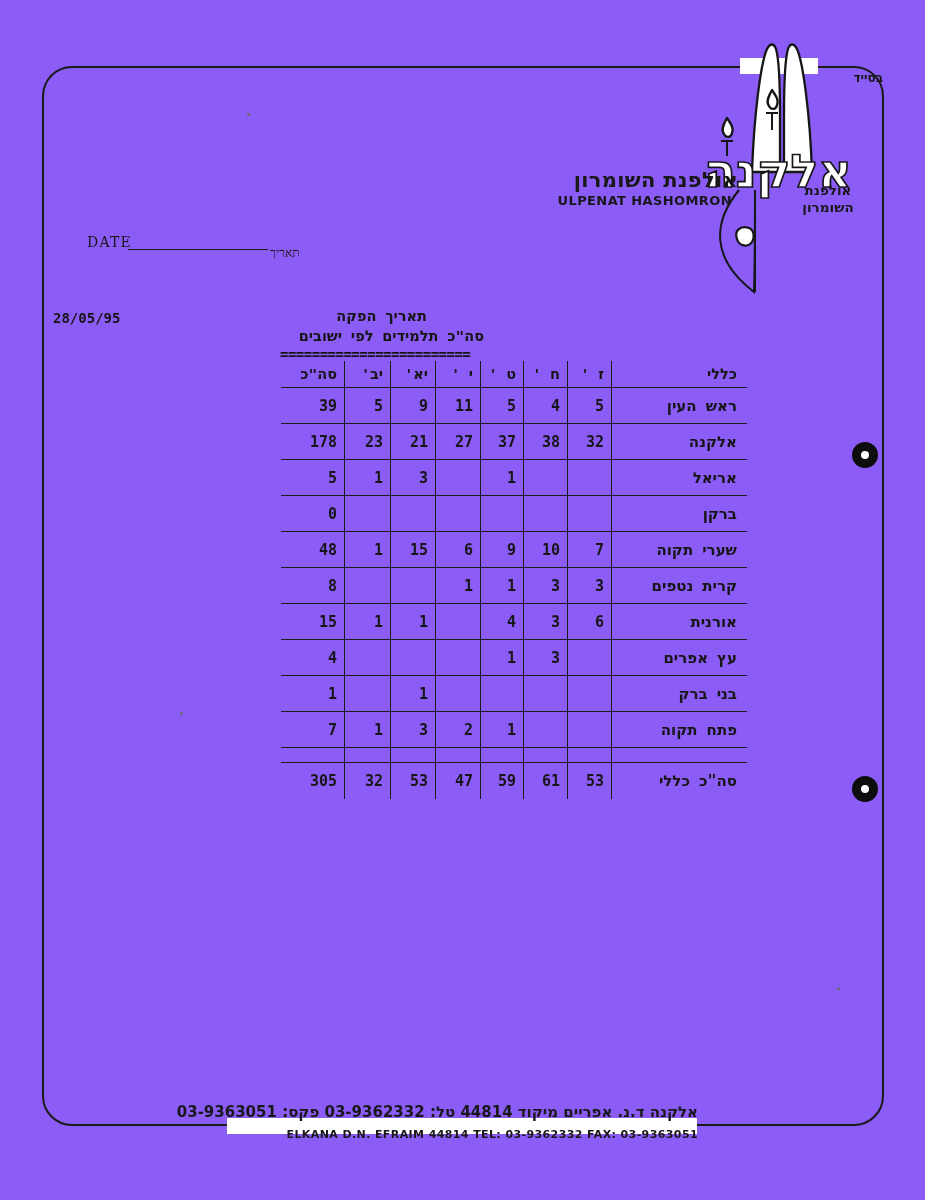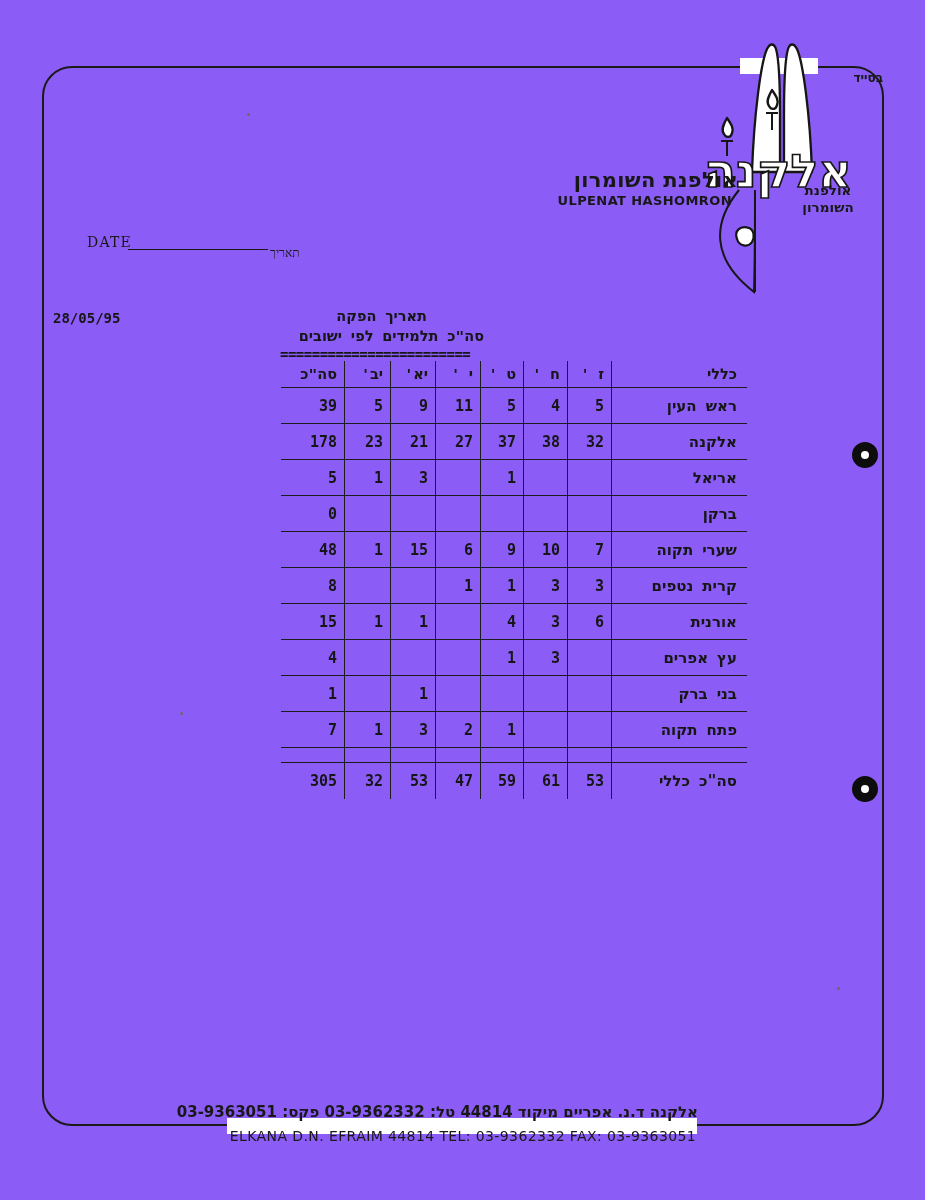--- a/index.html
+++ b/index.html
@@ -39,21 +39,21 @@
   table.students tr.spacer{height:15px;}
   table.students tr.total td{border-bottom:none;text-align:right;}
   .c0{width:56px;} .c1{width:38px;} .c2{width:37px;} .c3{width:37px;} .c4{width:35px;} .c5{width:36px;} .c6{width:36px;}
   .name-col{width:125px;border-right:none !important;padding-right:10px !important;}
   
   .hole{width:8px;height:8px;border:9px solid #0d0d0d;border-radius:50%;background:#ffffff;z-index:5;}
   .hole-1{left:852px;top:442px;}
   .hole-2{left:852px;top:776px;}
   
   .footer-he{left:228px;top:1103px;width:470px;font-size:15px;font-weight:bold;direction:rtl;z-index:4;white-space:nowrap;}
-  .footer-en{left:228px;top:1128px;width:470px;text-align:center;font-size:14px;font-weight:normal;letter-spacing:0.4px;z-index:4;white-space:nowrap;}
+  .footer-en{left:228px;top:1128px;width:470px;text-align:right;font-size:11px;font-weight:bold;letter-spacing:0.4px;z-index:4;white-space:nowrap;}
   
   .speck{width:3px;height:3px;border-radius:50%;background:#6a6a6a;z-index:4;}
 </style>
 </head>
 <body>
 
 <div class="page">
 
   <div class="abs frame"></div>
   <div class="abs frame-gap gap-top"></div>

